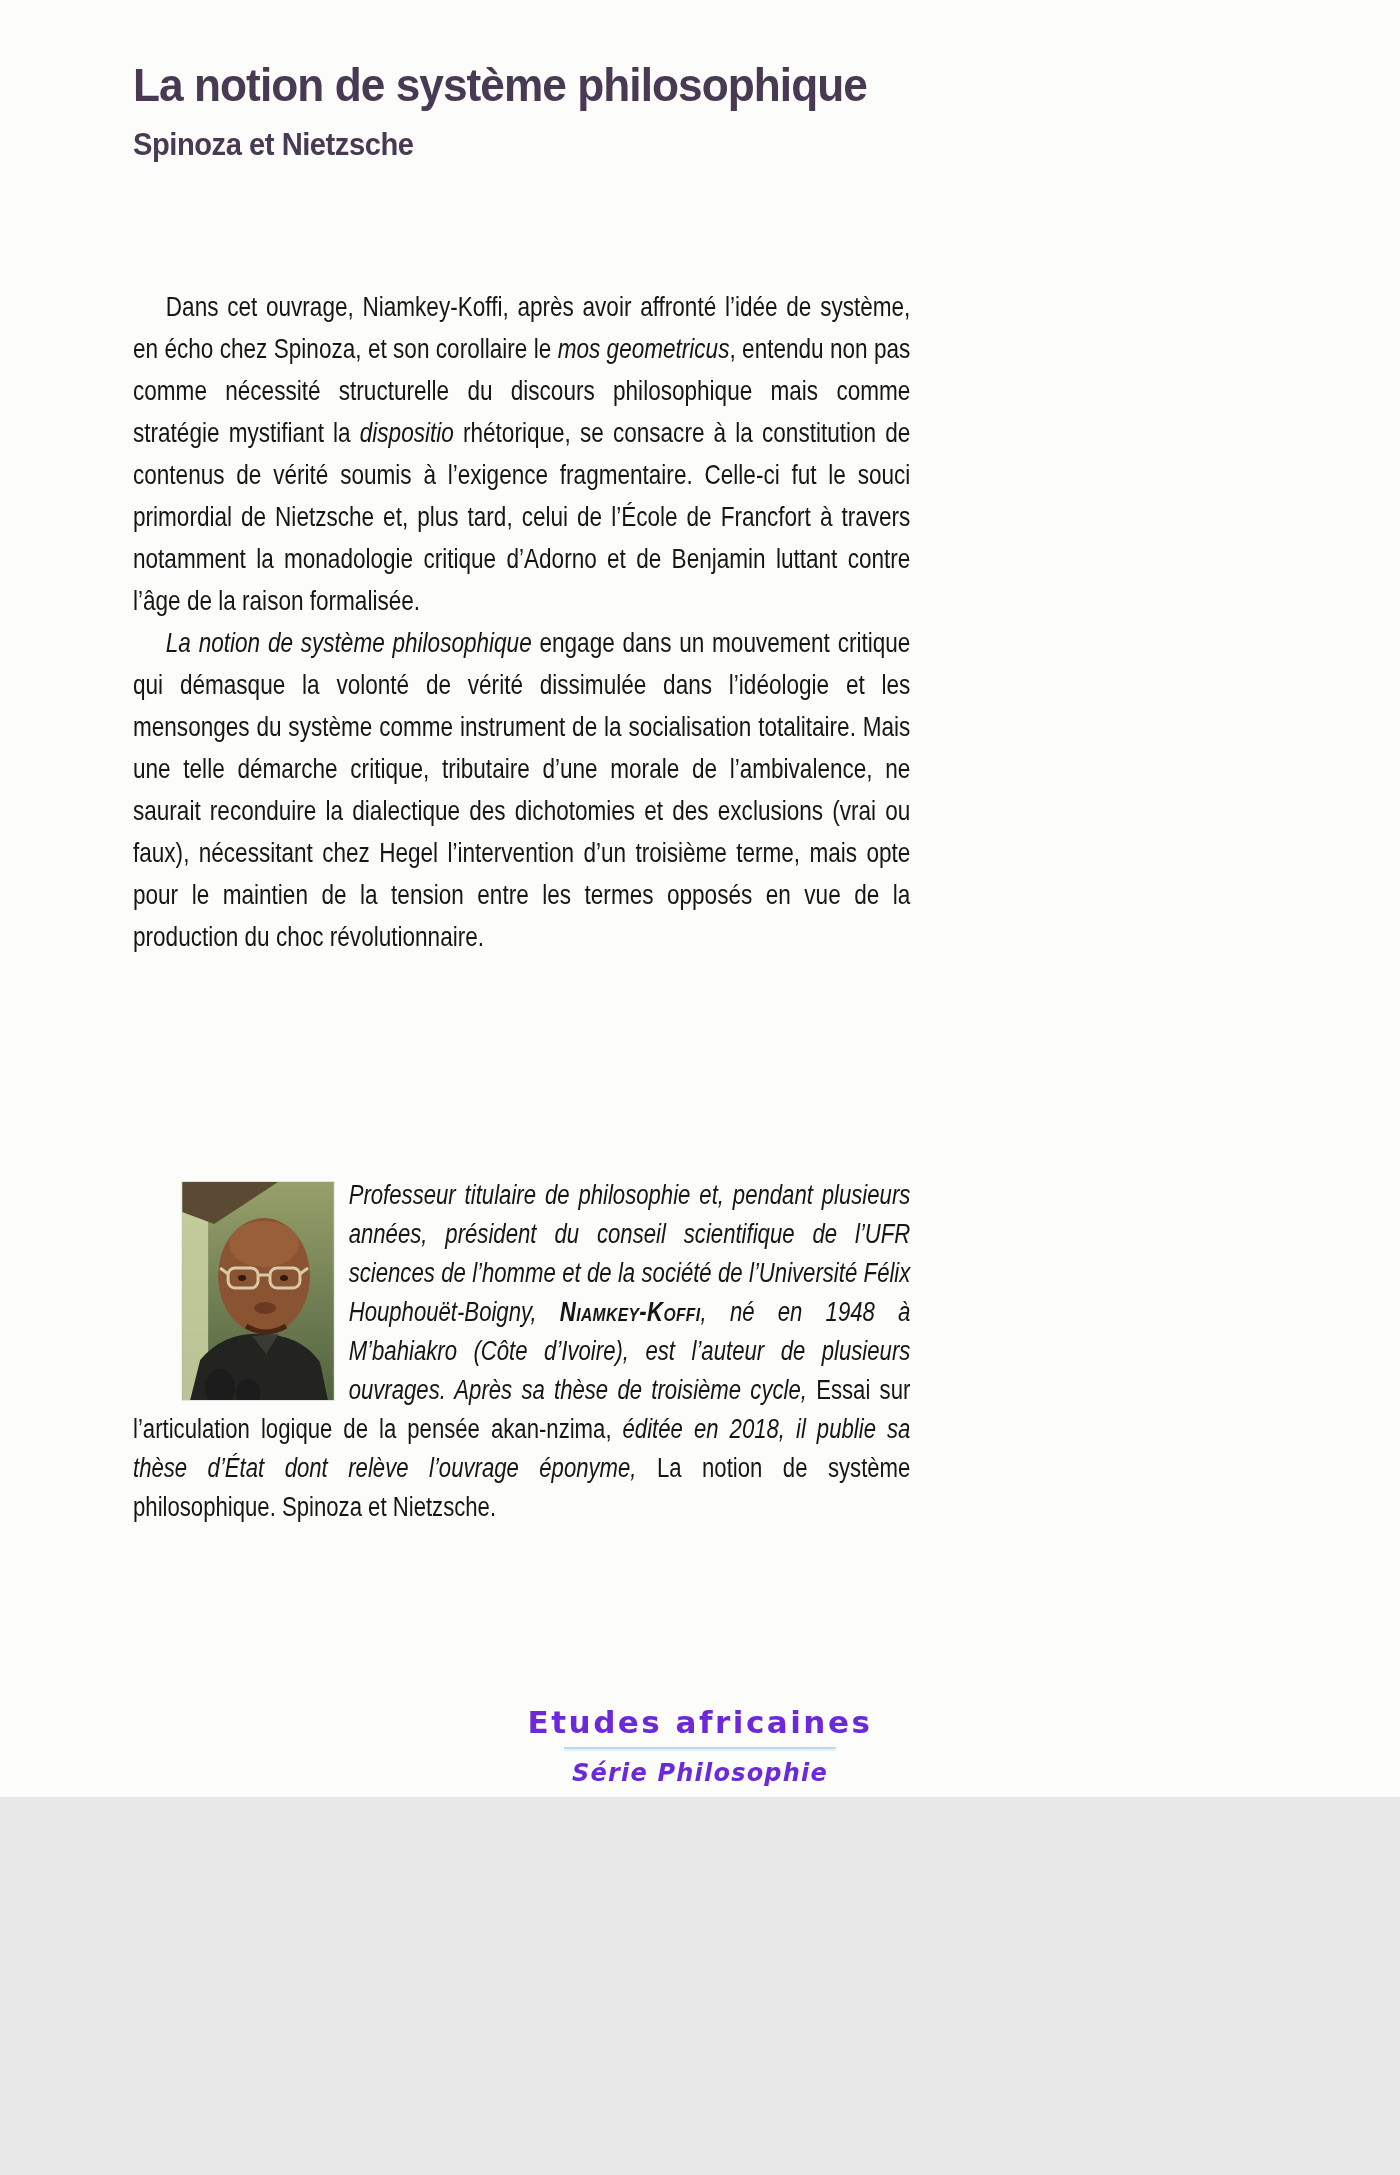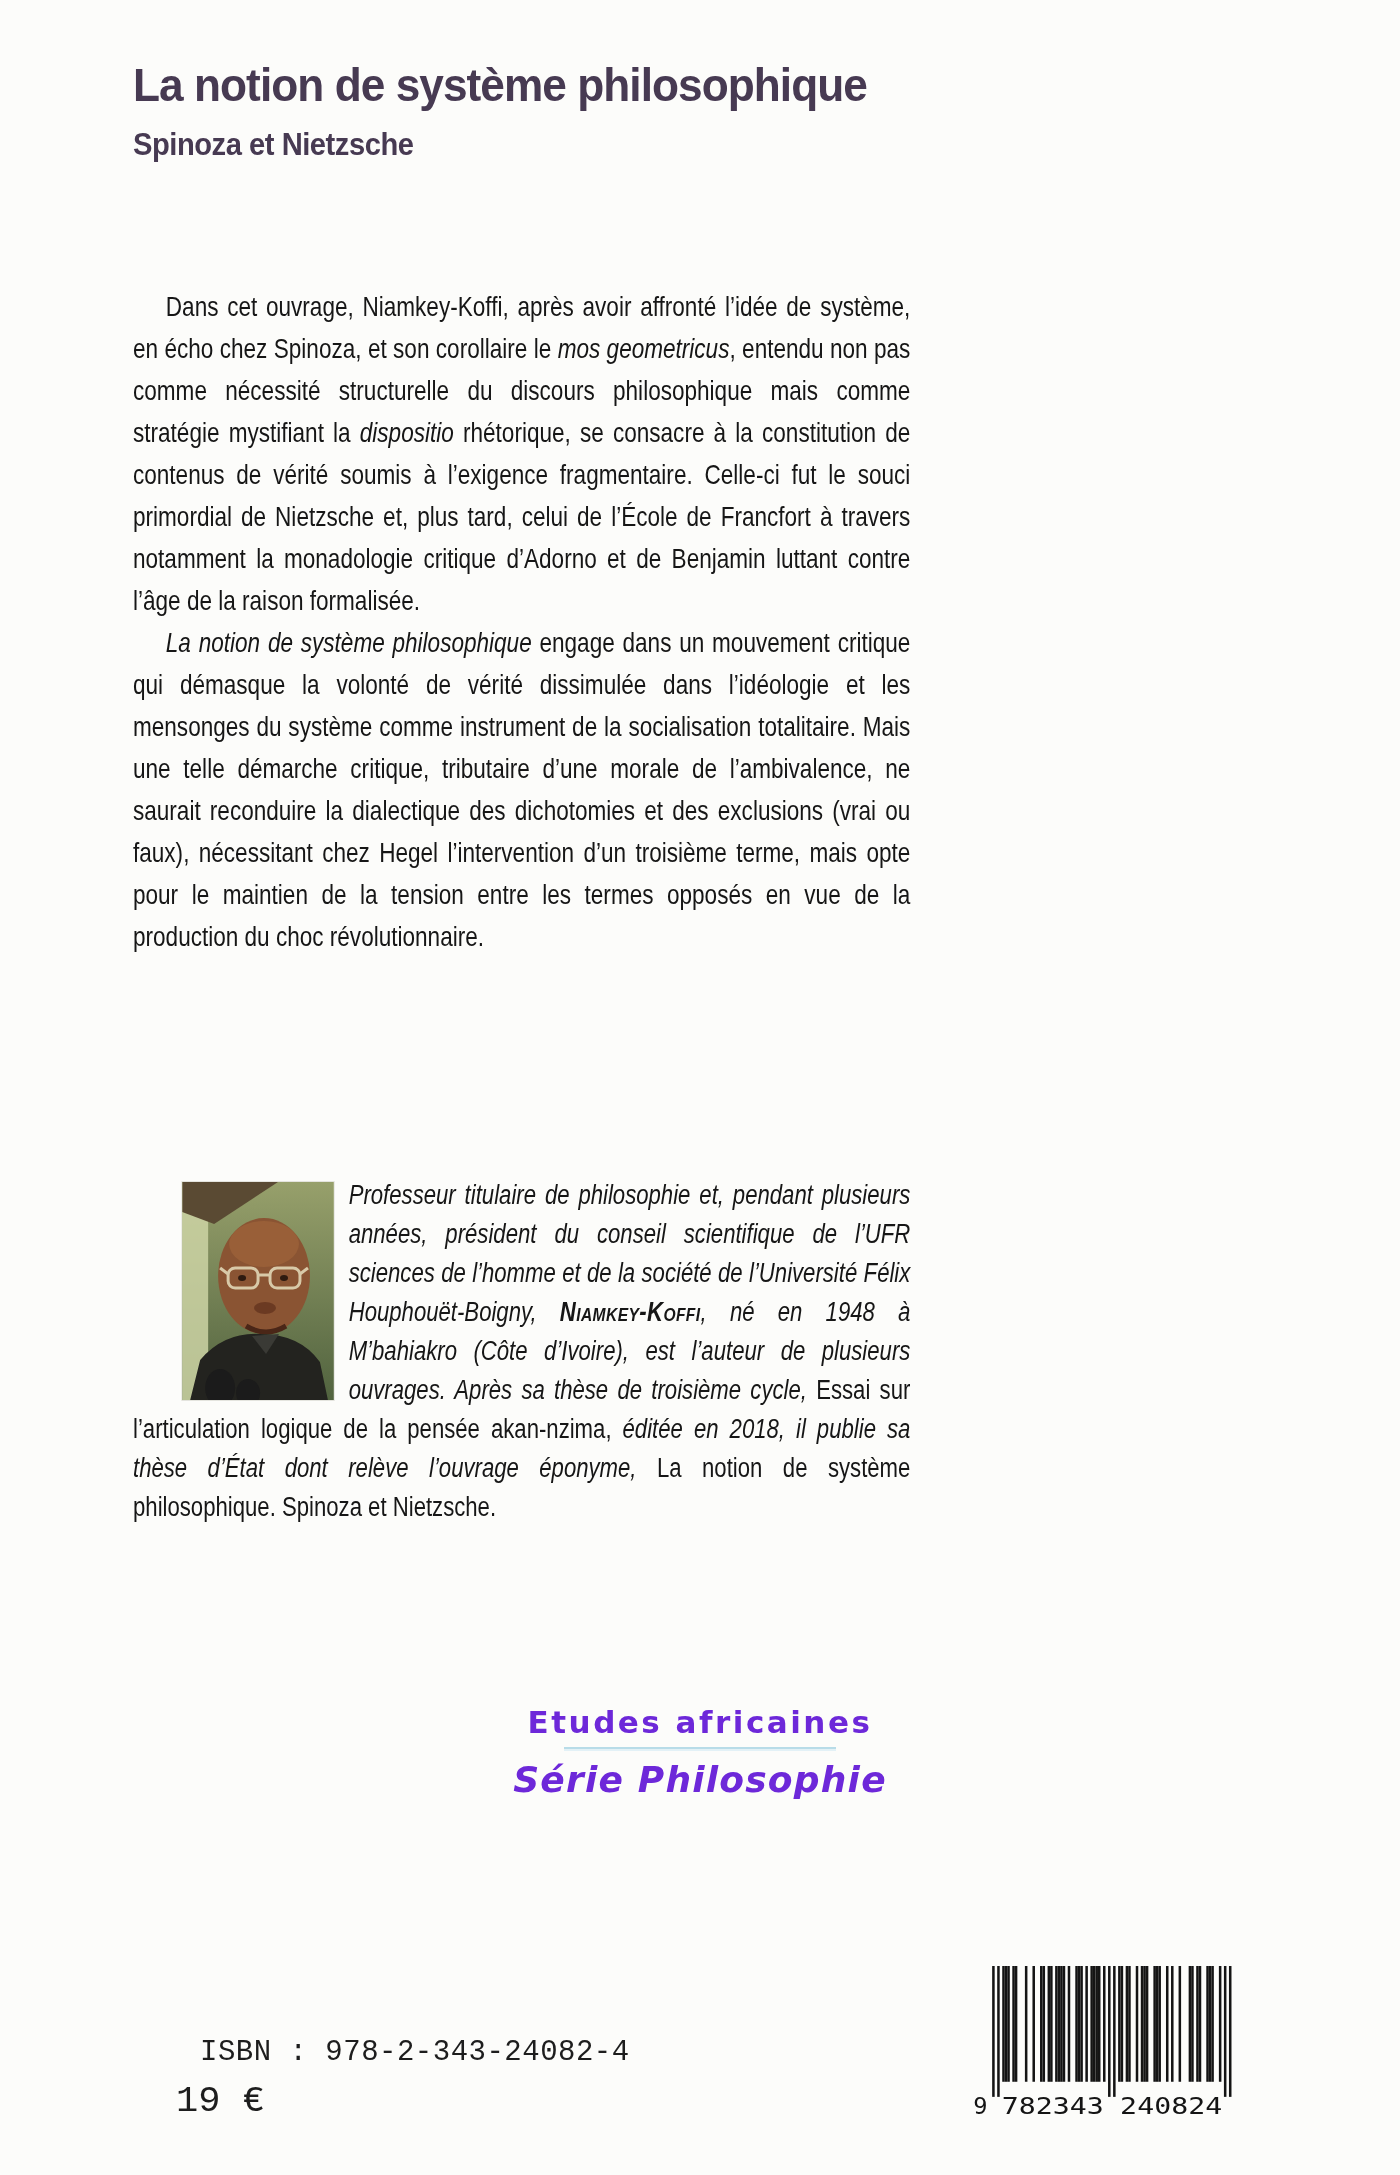--- a/index.html
+++ b/index.html
@@ -4,21 +4,21 @@
 <style>
   :root{
     --title-purple:#473a52;
     --series-underline:#b8dce8;
     --text-color:#161616;
     --page-bg:#fcfcfa;
   }
   html,body{margin:0;padding:0;background:#e8e8e8;}
   .page{
     position:relative;
-    width:1400px;height:2175px;
+    width:1400px;height:1797px;
     margin:0 auto;
     background:var(--page-bg);
     font-family:"Liberation Sans", sans-serif;
     overflow:hidden;
   }
   
   .header{position:absolute;left:133px;top:58px;transform:scaleX(.94);transform-origin:left top;}
   .title{margin:0;font-weight:700;font-size:47px;line-height:1.15;letter-spacing:-1px;color:var(--title-purple);}
   .subtitle{margin:16px 0 0;font-weight:700;font-size:31px;line-height:1.1;letter-spacing:-.5px;color:var(--title-purple);}
   
@@ -37,21 +37,21 @@
   .bio-text{margin:0;}
   .photo{float:left;width:185px;height:218px;margin:6px 18px 6px 60px;box-shadow:0 0 0 1px #e4e4de;}
   .photo svg{display:block;width:100%;height:100%;}
   .it{font-style:italic}
   .bd{font-weight:700}
   .sc{font-variant:small-caps;letter-spacing:.5px}
   
   .collection{position:absolute;left:0;top:1704px;width:100%;text-align:center;color:#6d28d9;font-family:"DejaVu Sans", sans-serif;font-weight:700;}
   .collection-name{font-size:31px;letter-spacing:2.5px;}
   .collection-underline{width:272px;height:0;margin:7px auto 10px;border-top:2px solid var(--series-underline);box-shadow:0 2px 0 #e3f1f6;}
-  .collection-series{font-size:36px;font-style:italic;letter-spacing:1.2px;}
+  .collection-series{font-size:24px;font-style:italic;letter-spacing:1.2px;}
   
   .isbn{position:absolute;left:176px;top:2036px;font-family:"Liberation Mono", monospace;font-size:29px;letter-spacing:.5px;color:#1d1d1d;margin-left:24px;}
   .price{position:absolute;left:176px;top:2080px;font-family:"Liberation Mono", monospace;font-size:37px;color:#1d1d1d;}
   .barcode{position:absolute;left:972px;top:1966px;width:262px;height:151px;}
   .barcode svg{display:block;width:100%;height:100%;}
   .bc-digit{font-family:"DejaVu Sans Mono", monospace;font-size:9.4px;fill:#141414;}
 </style>
 </head>
 <body>
 

